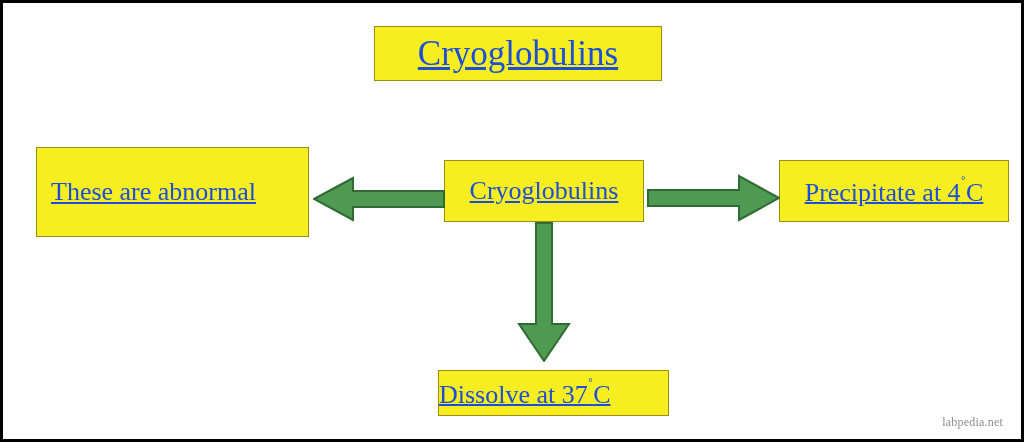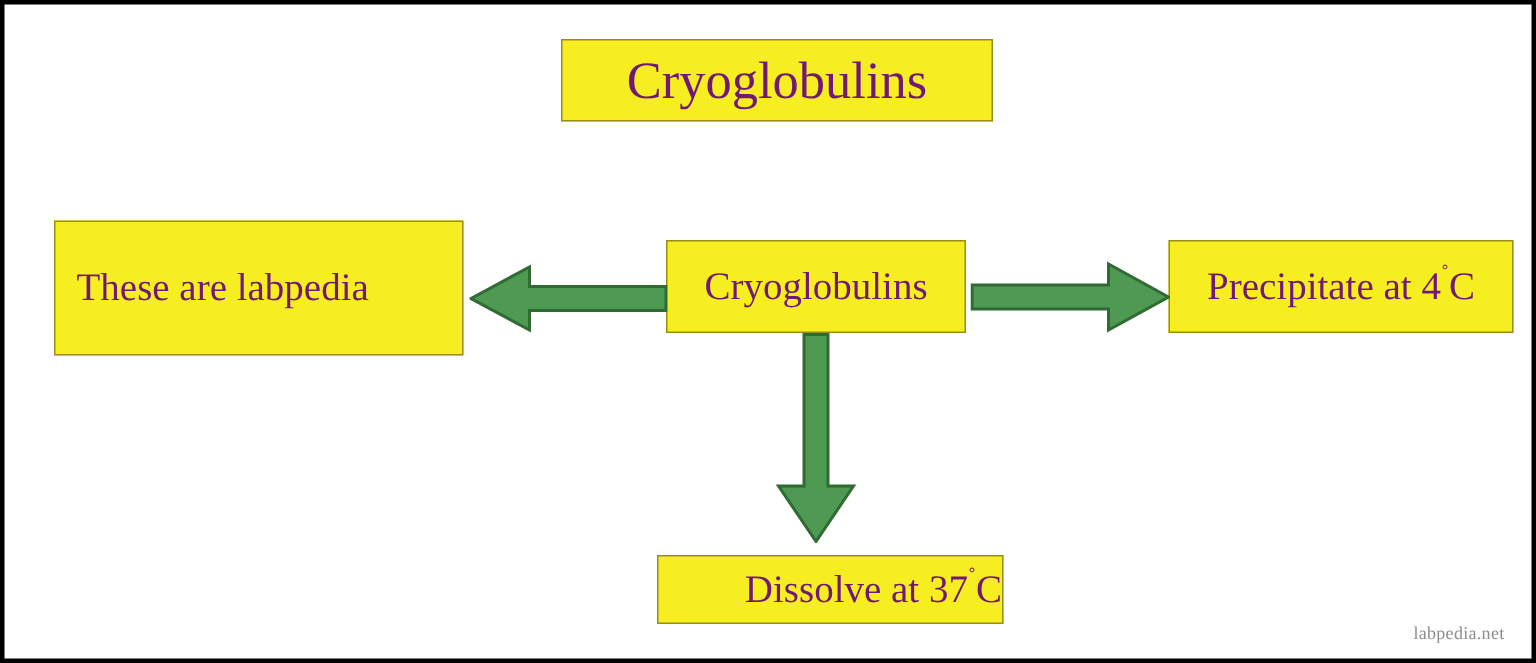--- a/index.html
+++ b/index.html
@@ -19,22 +19,23 @@
   }
 
   
   .node {
     position: absolute;
     background: #f7ee22;
     border: 1px solid #9a8d12;
     box-sizing: border-box;
     display: flex;
     align-items: center;
-    color: #701a75;
+    color: #1d4ed8;
     line-height: 1.18;
+    text-decoration: underline;
   }
   .node .txt {
     display: block;
     width: 100%;
   }
 
   #title-node {
     left: 371px;
     top: 23px;
     width: 288px;
@@ -75,21 +76,21 @@
   #right-node .txt { text-align: center; }
 
   #bottom-node {
     left: 435px;
     top: 367px;
     width: 231px;
     height: 46px;
     justify-content: center;
     font-size: 26px;
   }
-  #bottom-node .txt { text-align: right; }
+  #bottom-node .txt { text-align: left; }
 
   .deg {
     font-size: 0.62em;
     vertical-align: 0.72em;
     letter-spacing: 0;
   }
 
   
   .arrow {
     position: absolute;
@@ -114,21 +115,21 @@
 </head>
 <body>
 
 <div id="canvas">
 
   <div class="node" id="title-node">
     <span class="txt">Cryoglobulins</span>
   </div>
 
   <div class="node" id="left-node">
-    <span class="txt"><span>These are labpedia</span><br></span>
+    <span class="txt"><span>These are abnormal</span><br></span>
   </div>
 
   <div class="node" id="center-node">
     <span class="txt">Cryoglobulins</span>
   </div>
 
   <div class="node" id="right-node">
     <span class="txt"><span>Precipitate at 4</span><span class="deg">˚</span><span>C</span></span>
   </div>
 

